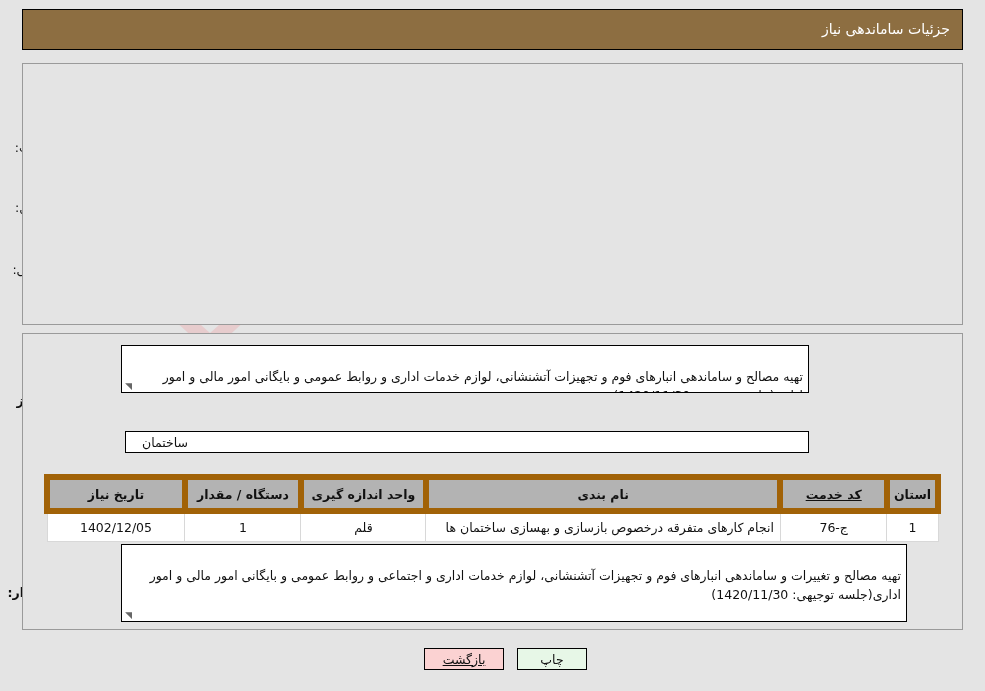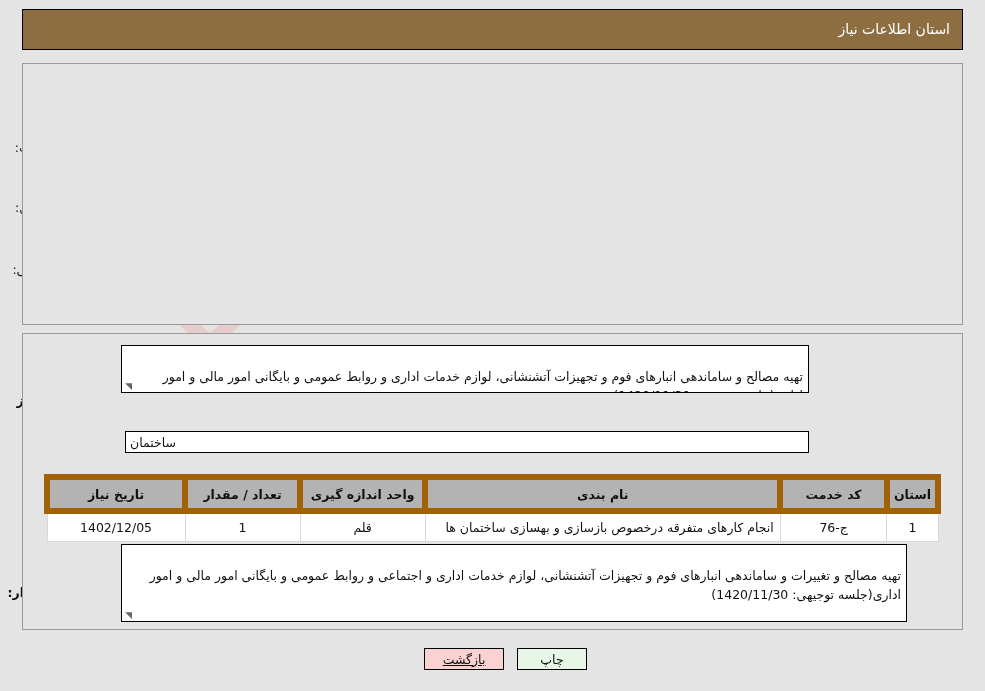--- a/index.html
+++ b/index.html
@@ -65,21 +65,21 @@
   
   .lbl{
     position:absolute;text-align:right;
     font-size:12.5px;color:#111;white-space:nowrap;
   }
   .fld{
     position:absolute;background:#fff;border:1px solid #000;
     box-sizing:border-box;
     font-size:12.5px;color:#111;
     display:flex;align-items:center;
-    padding:0 4px;
+    padding:0 16px;
     overflow:hidden;white-space:nowrap;
     direction:rtl;
   }
   .fld.center{justify-content:center;}
   .fld.right{justify-content:flex-end;}
   .fld.cream{background:#fbfbe8;}
   .link{
     position:absolute;color:#2020ee;font-size:12.5px;
     white-space:nowrap;cursor:pointer;
   }
@@ -145,21 +145,21 @@
 </style>
 </head>
 <body>
 
 <div class="watermark">
   <div class="wm-shield"></div>
   <div class="wm-text">AriaTender.net</div>
 </div>
 
 <div class="title-bar">
-  <span>استان اطلاعات نیاز</span>
+  <span>جزئیات ساماندهی نیاز</span>
 </div>
 
 <div class="panel" id="panel-top"></div>
 
 <div class="lbl" style="right:886px;top:84px;width:76px;">شماره نیاز:</div>
 <div class="fld center" style="right:610px;top:80px;width:260px;height:22px;">1102091627000094</div>
 <div class="lbl" style="right:305px;top:84px;width:190px;text-align:right;">تاریخ و ساعت اعلان عمومی:</div>
 <div class="fld center" style="right:690px;top:80px;width:0;height:0;border:0;padding:0;"></div>
 <div class="fld center" style="left:105px;top:80px;width:180px;height:22px;">1402/11/24 - 09:13</div>
 
@@ -212,24 +212,24 @@
 
 <div class="sec-head" style="right:812px;top:393px;">اطلاعات خدمات مورد نیاز</div>
 
 <div class="lbl" style="right:870px;top:435px;font-weight:bold;">گروه خدمت:</div>
 <div class="fld right" style="right:176px;top:431px;width:684px;height:22px;z-index:11;">ساختمان</div>
 
 <table class="tbl">
   <thead>
     <tr>
       <th style="width:36px;">استان</th>
-      <th style="width:102px;">کد خدمت</th>
+      <th style="width:102px;text-decoration:underline;">کد خدمت</th>
       <th style="width:390px;">نام بندی</th>
       <th style="width:124px;margin-top:28px;">واحد اندازه گیری</th>
-      <th style="width:112px;">تعداد / مقدار</th>
+      <th style="width:112px;">دستگاه / مقدار</th>
       <th style="width:133px;">تاریخ نیاز</th>
     </tr>
   </thead>
   <tbody>
     <tr>
       <td>1</td>
       <td>ج-76</td>
       <td style="text-align:right;">انجام کارهای متفرقه درخصوص بازسازی و بهسازی ساختمان ها</td>
       <td>قلم</td>
       <td>1</td>

